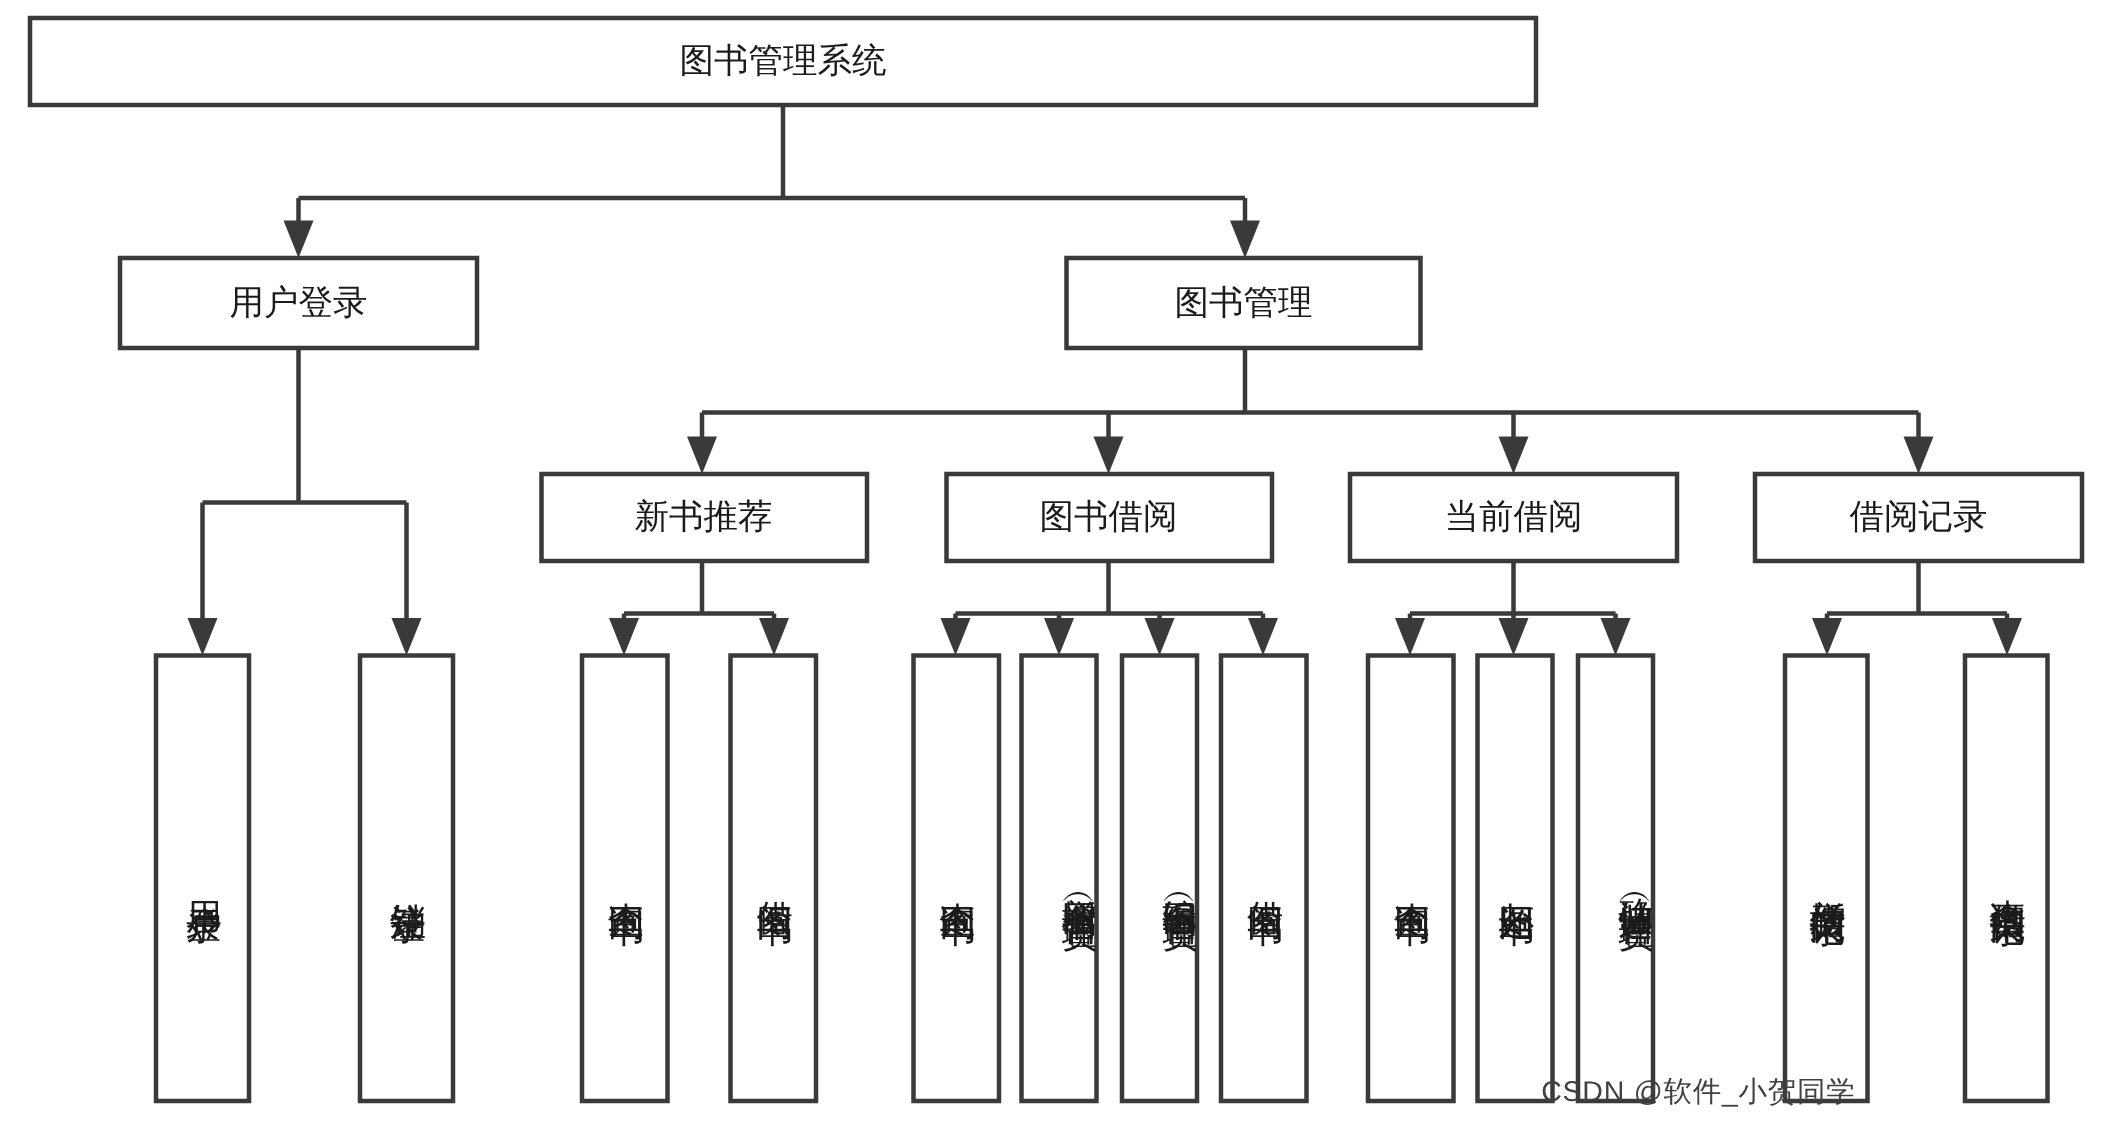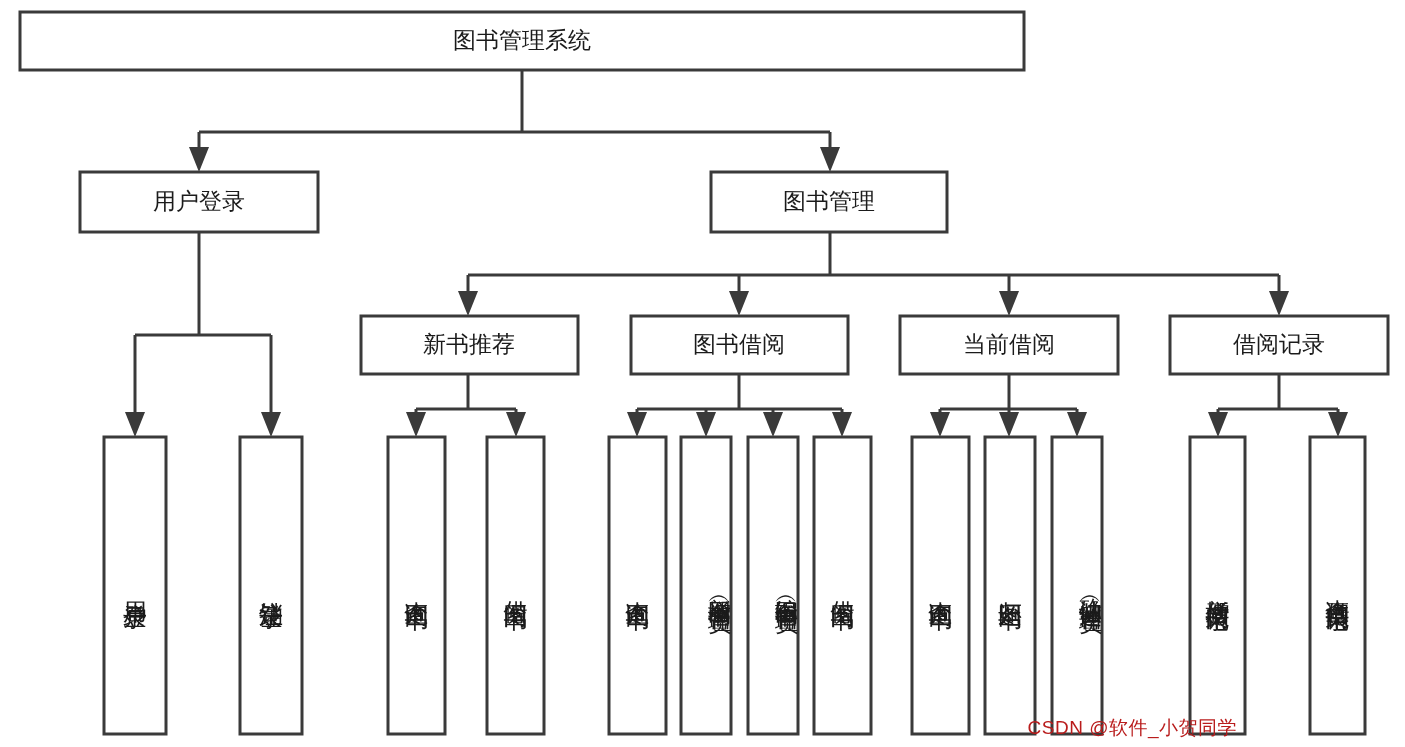--- a/index.html
+++ b/index.html
@@ -60,21 +60,21 @@
     line-height: 1;
     white-space: nowrap;
     pointer-events: none;
   }
   .watermark {
     position: absolute;
     right: 16px;
     bottom: 6px;
     font-family: "Liberation Sans", "DejaVu Sans", sans-serif;
     font-size: 19px;
-    color: #b91c1c;
+    color: #404040;
     white-space: nowrap;
     letter-spacing: 0.5px;
   }
 </style>
 </head>
 <body>
 
 <div id="diagram-root">
 
   <svg class="flow" viewBox="0 0 1405 747" xmlns="http://www.w3.org/2000/svg">

